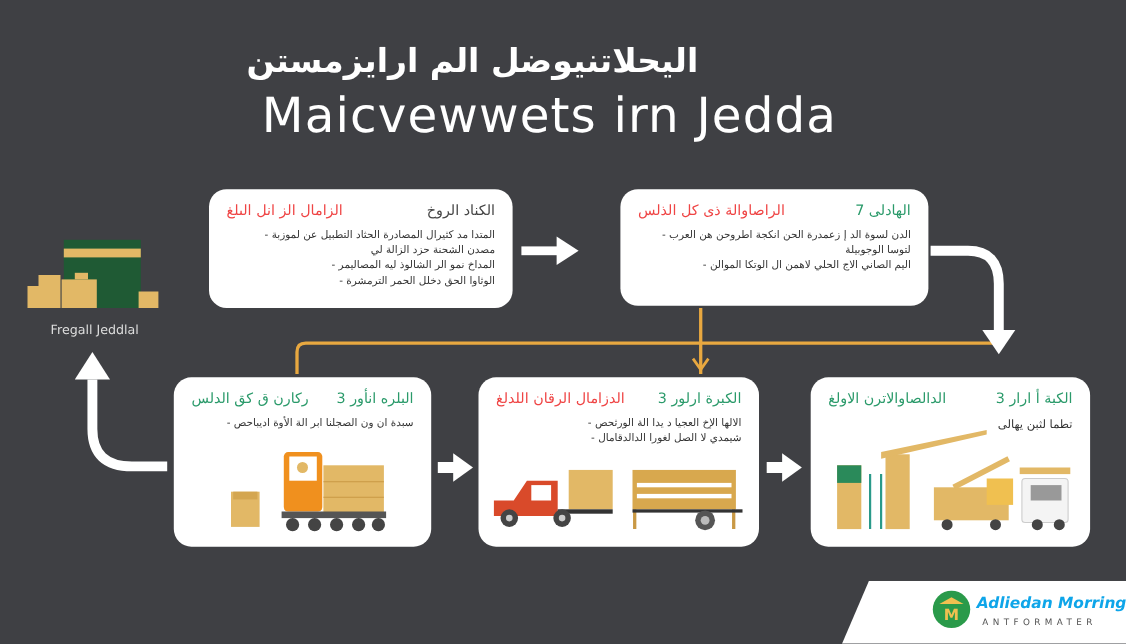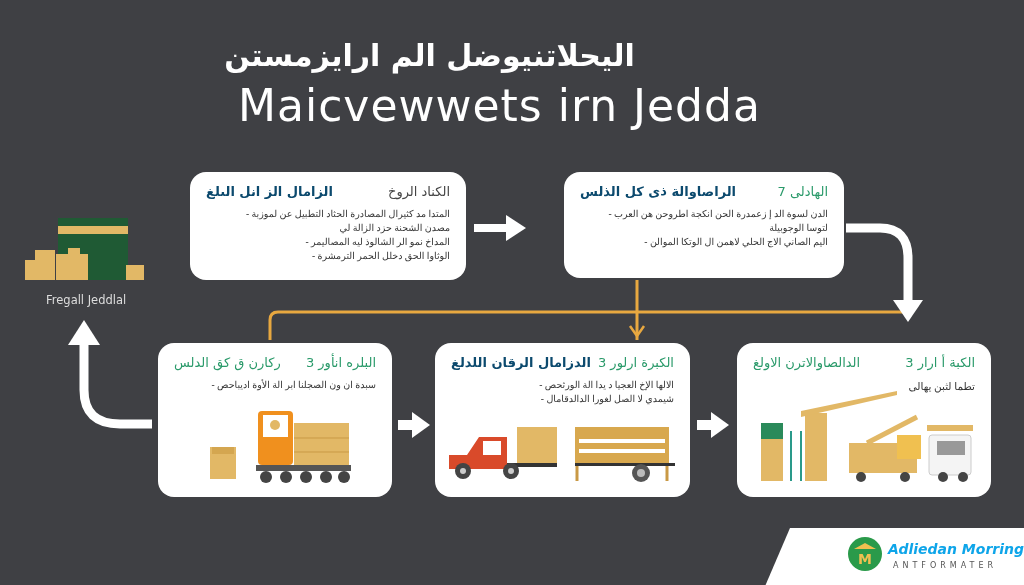--- a/index.html
+++ b/index.html
@@ -19,23 +19,23 @@
     position: absolute; left: 238px; top: 80px;
     color: #fff; font-size: 44px; font-weight: normal; letter-spacing: 1px;
     font-family: "DejaVu Sans", sans-serif;
   }
   .card {
     position: absolute; background: #fff; border-radius: 16px;
     padding: 12px 16px; direction: rtl;
   }
   .card .heads { display: flex; justify-content: space-between; align-items: baseline; margin-bottom: 8px; }
   .card .h-main { font-size: 13px; color: #2a9a6a; font-weight: normal; }
-  .card .h-sub { font-size: 13px; color: #0c4a6e; font-weight: bold; }
+  .card .h-sub { font-size: 13px; color: #ef4444; font-weight: normal; }
   .card.c1 .h-main { color: #444; }
-  .card ul { list-style: none; font-size: 9.5px; color: #333; line-height: 14px; font-family: Liberation Serif, serif; }
+  .card ul { list-style: none; font-size: 9.5px; color: #333; line-height: 14px; }
   .card ul li { white-space: nowrap; }
   .card.c1 { left: 190px; top: 172px; width: 276px; height: 108px; }
   .card.c2 { left: 564px; top: 172px; width: 280px; height: 106px; }
   .card.c3 { left: 158px; top: 343px; width: 234px; height: 154px; }
   .card.c4 { left: 435px; top: 343px; width: 255px; height: 154px; }
   .card.c5 { left: 737px; top: 343px; width: 254px; height: 154px; }
   .illus { position: absolute; direction: ltr; }
   .landmark { position: absolute; left: 20px; top: 210px; width: 130px; height: 80px; }
   .landmark-label {
     position: absolute; left: 46px; top: 293px; color: #ddd; font-size: 11.5px;

